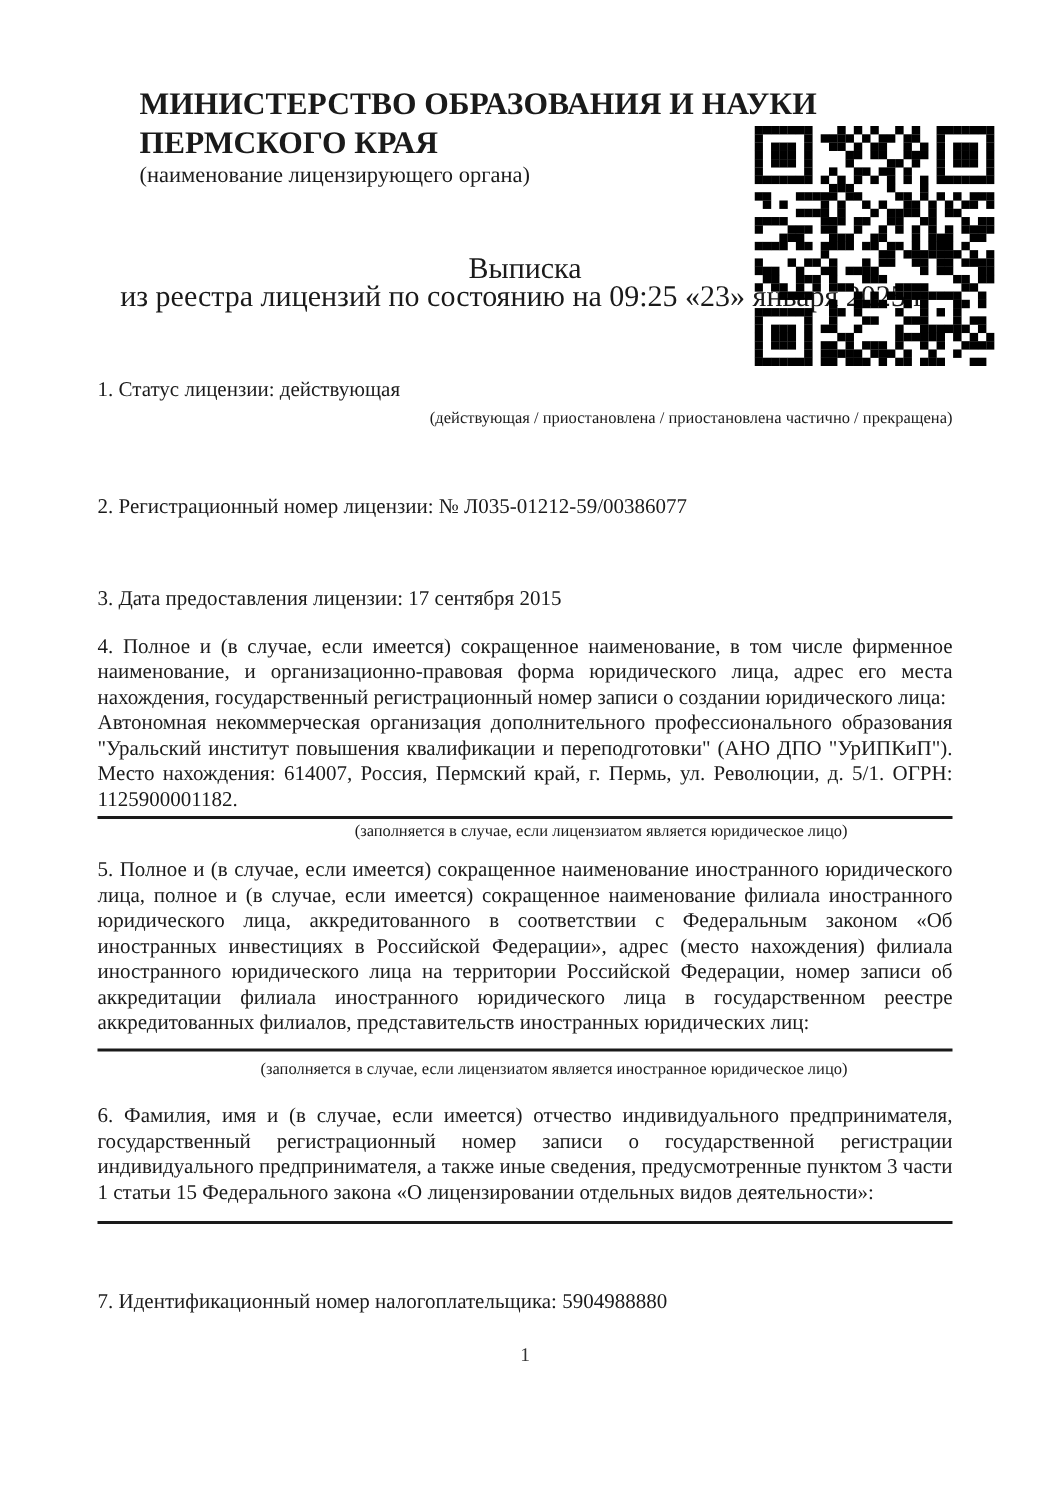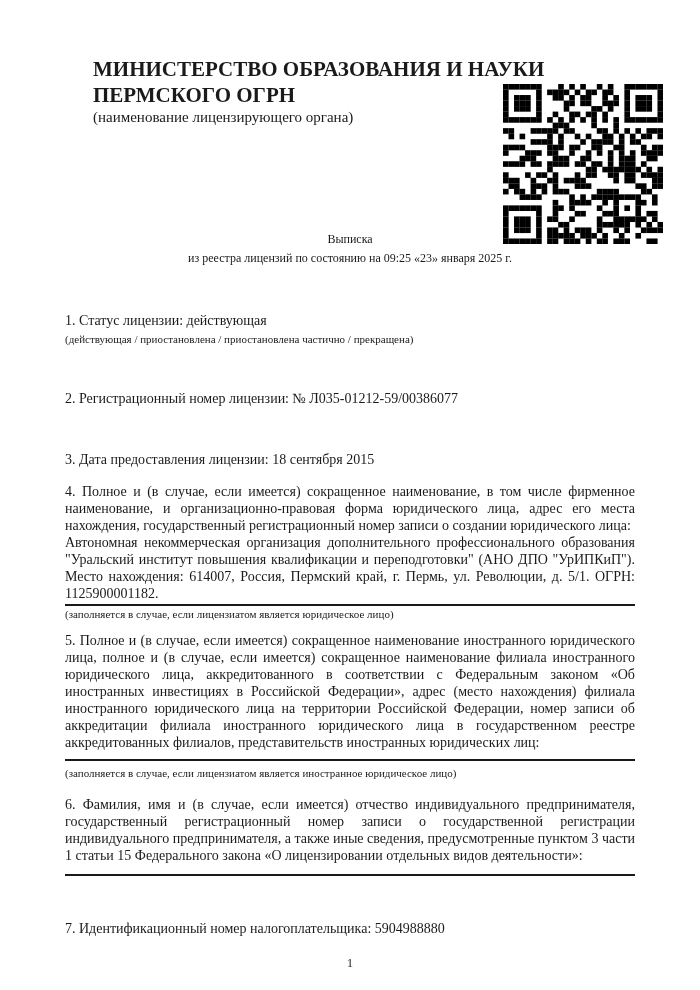--- a/index.html
+++ b/index.html
@@ -37,37 +37,37 @@
     white-space: nowrap;
   }
   .ministry-caption {
     font-size: 15px;
     line-height: 13px;
     margin-top: 3px;
   }
 
   
   .doc-title {
-    margin-top: 106px;
+    margin-top: 46px;
     text-align: center;
-    font-size: 12px;
+    font-size: 20px;
     line-height: 19px;
   }
 
   
   .content {
     margin: 0 65px;
     font-size: 14px;
     line-height: 17px;
   }
   .item-line { white-space: nowrap; margin-top: 44px; }
   .caption {
     font-size: 11px;
     line-height: 13px;
-    text-align: left;
+    text-align: right;
   }
   .caption.offset { padding-right: 70px; }
   .para { text-align: justify; margin: 0; }
   .rule { border-top: 2px solid #1a1a1a; height: 0; }
 
   .item-1 { margin-top: 26px; }
   .item-1 .caption { margin-top: 4px; }
   .item-2 { margin-top: 21px; }
   .item-3 { margin-top: 16px; }
   .item-4 { margin-top: 15px; }
@@ -522,42 +522,42 @@
         <rect x="110.34" y="154.48" width="5.62" height="5.62"></rect>
         <rect x="115.86" y="154.48" width="5.62" height="5.62"></rect>
         <rect x="121.38" y="154.48" width="5.62" height="5.62"></rect>
         <rect x="143.45" y="154.48" width="5.62" height="5.62"></rect>
         <rect x="148.97" y="154.48" width="5.62" height="5.62"></rect>
       </svg>
   </div>
 
   <div class="header-text">
     <div class="ministry">МИНИСТЕРСТВО ОБРАЗОВАНИЯ И НАУКИ</div>
-    <div class="ministry">ПЕРМСКОГО ОГРН</div>
+    <div class="ministry">ПЕРМСКОГО КРАЯ</div>
     <div class="ministry-caption">(наименование лицензирующего органа)</div>
   </div>
 
   <div class="doc-title">
     <div>Выписка</div>
     <div>из реестра лицензий по состоянию на 09:25 «23» января 2025 г.</div>
   </div>
 
   <div class="content">
 
     <div class="item-1">
       <div class="item-line">1. Статус лицензии: действующая</div>
       <div class="caption">(действующая / приостановлена / приостановлена частично / прекращена)</div>
     </div>
 
     <div class="item-2">
       <div class="item-line">2. Регистрационный номер лицензии: № Л035-01212-59/00386077</div>
     </div>
 
     <div class="item-3">
-      <div class="item-line">3. Дата предоставления лицензии: 18 сентября 2015</div>
+      <div class="item-line">3. Дата предоставления лицензии: 17 сентября 2015</div>
     </div>
 
     <div class="item-4">
       <p class="para">4. Полное и (в случае, если имеется) сокращенное наименование, в том числе фирменное наименование, и организационно-правовая форма юридического лица, адрес его места нахождения, государственный регистрационный номер записи о создании юридического лица:</p>
       <p class="para">Автономная некоммерческая организация дополнительного профессионального образования "Уральский институт повышения квалификации и переподготовки" (АНО ДПО "УрИПКиП"). Место нахождения: 614007, Россия, Пермский край, г. Пермь, ул. Революции, д. 5/1. ОГРН: 1125900001182.</p>
       <div class="rule"></div>
       <div class="caption offset">(заполняется в случае, если лицензиатом является юридическое лицо)</div>
     </div>
 
     <div class="item-5">

